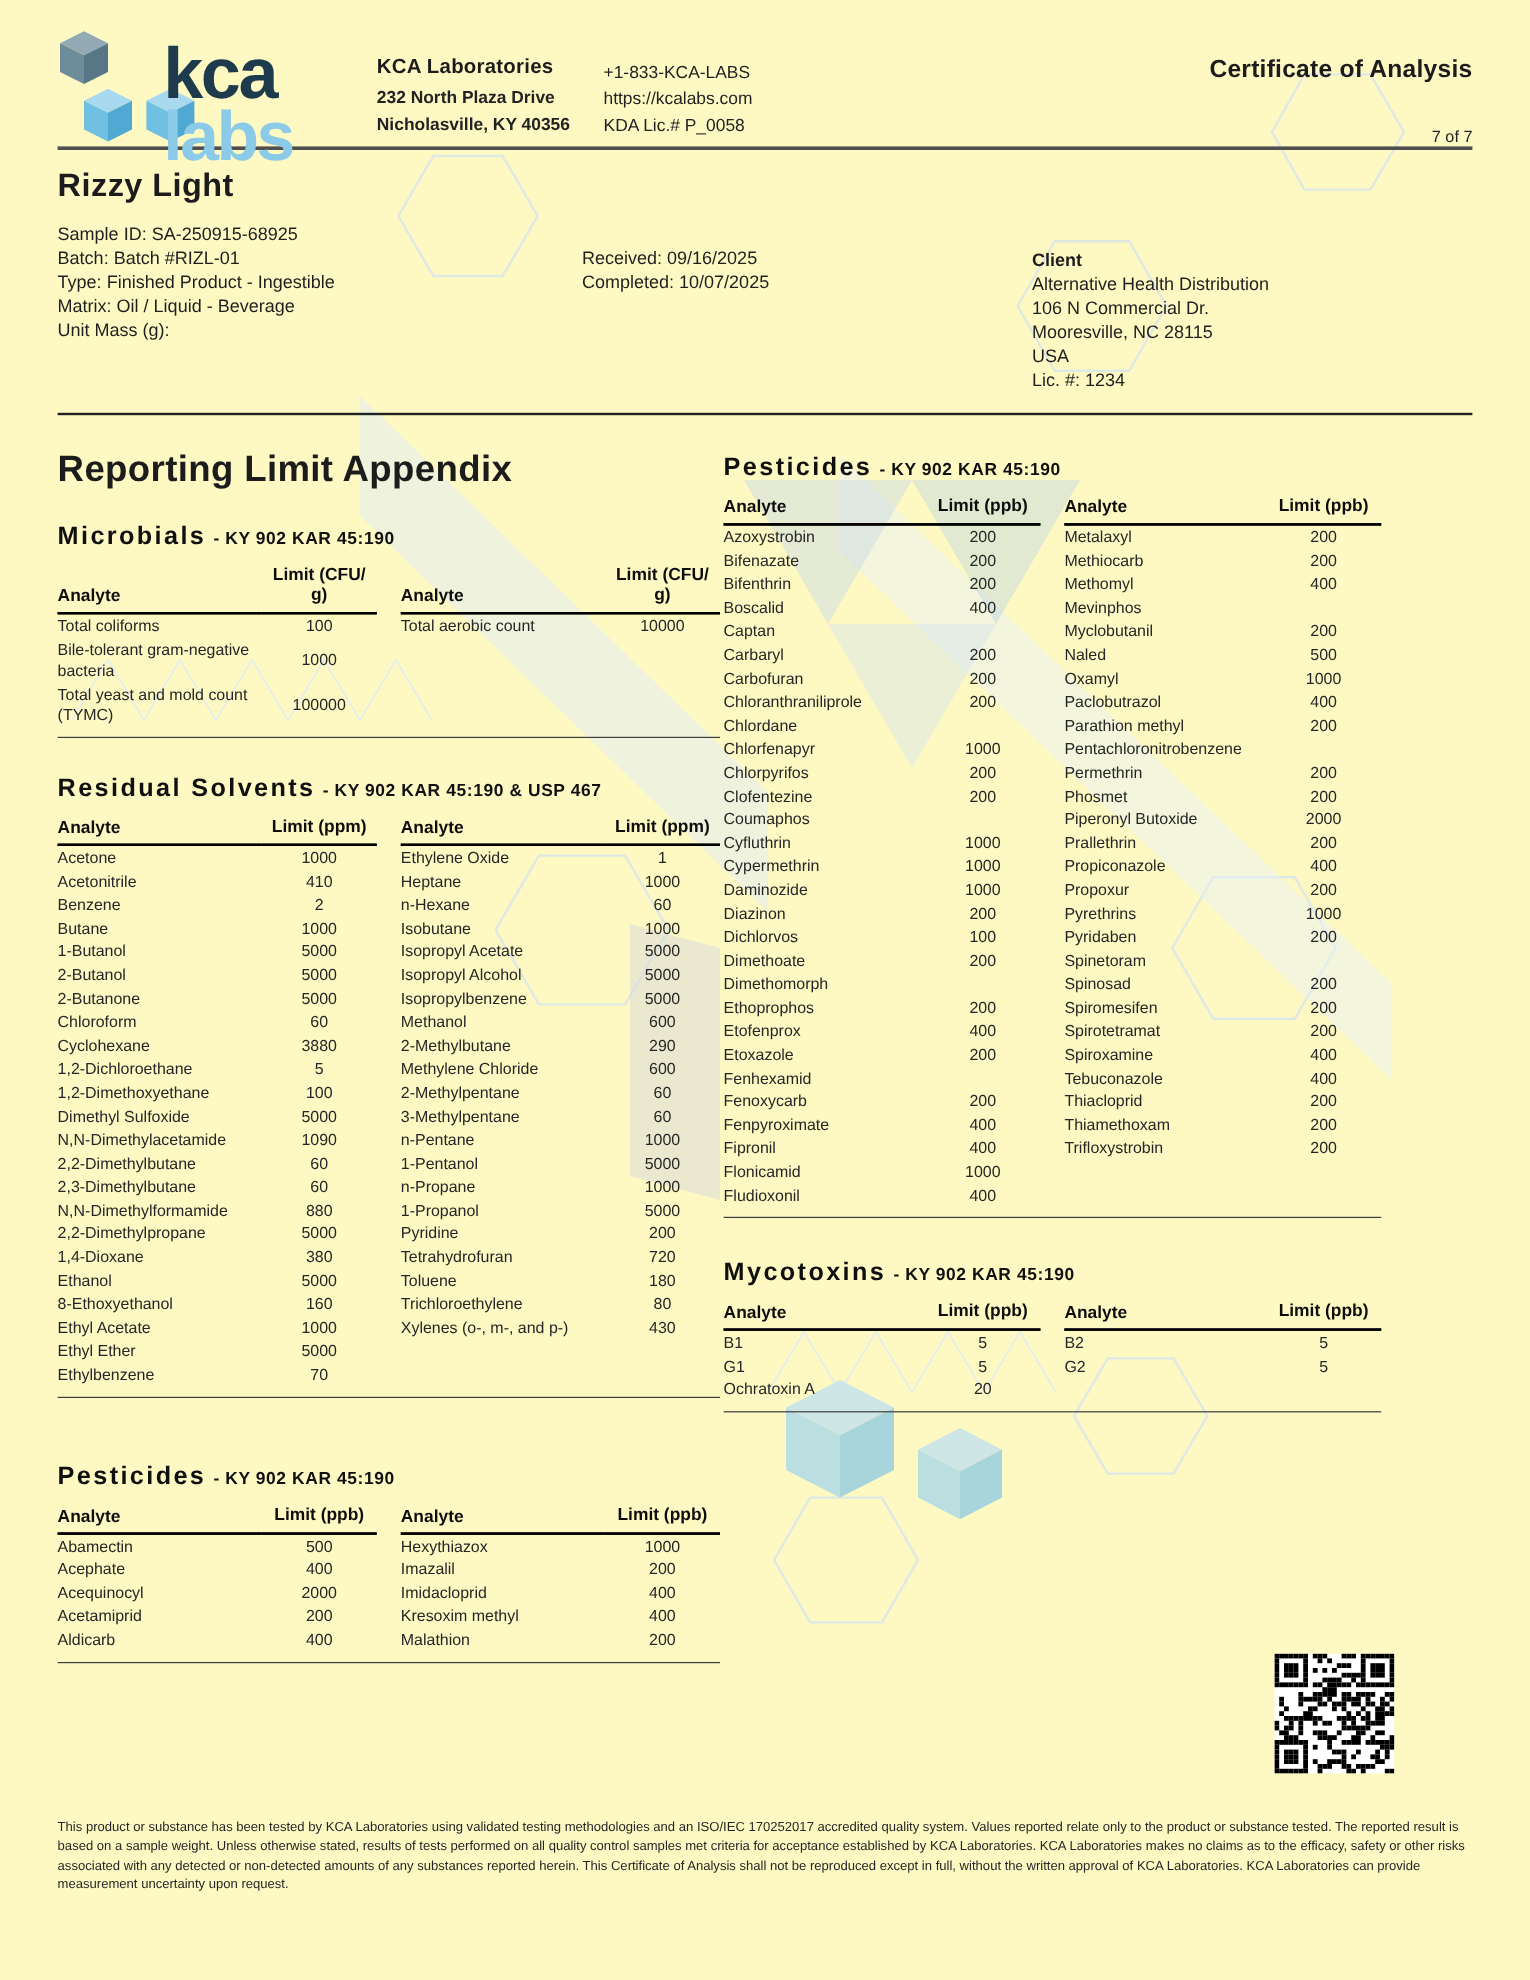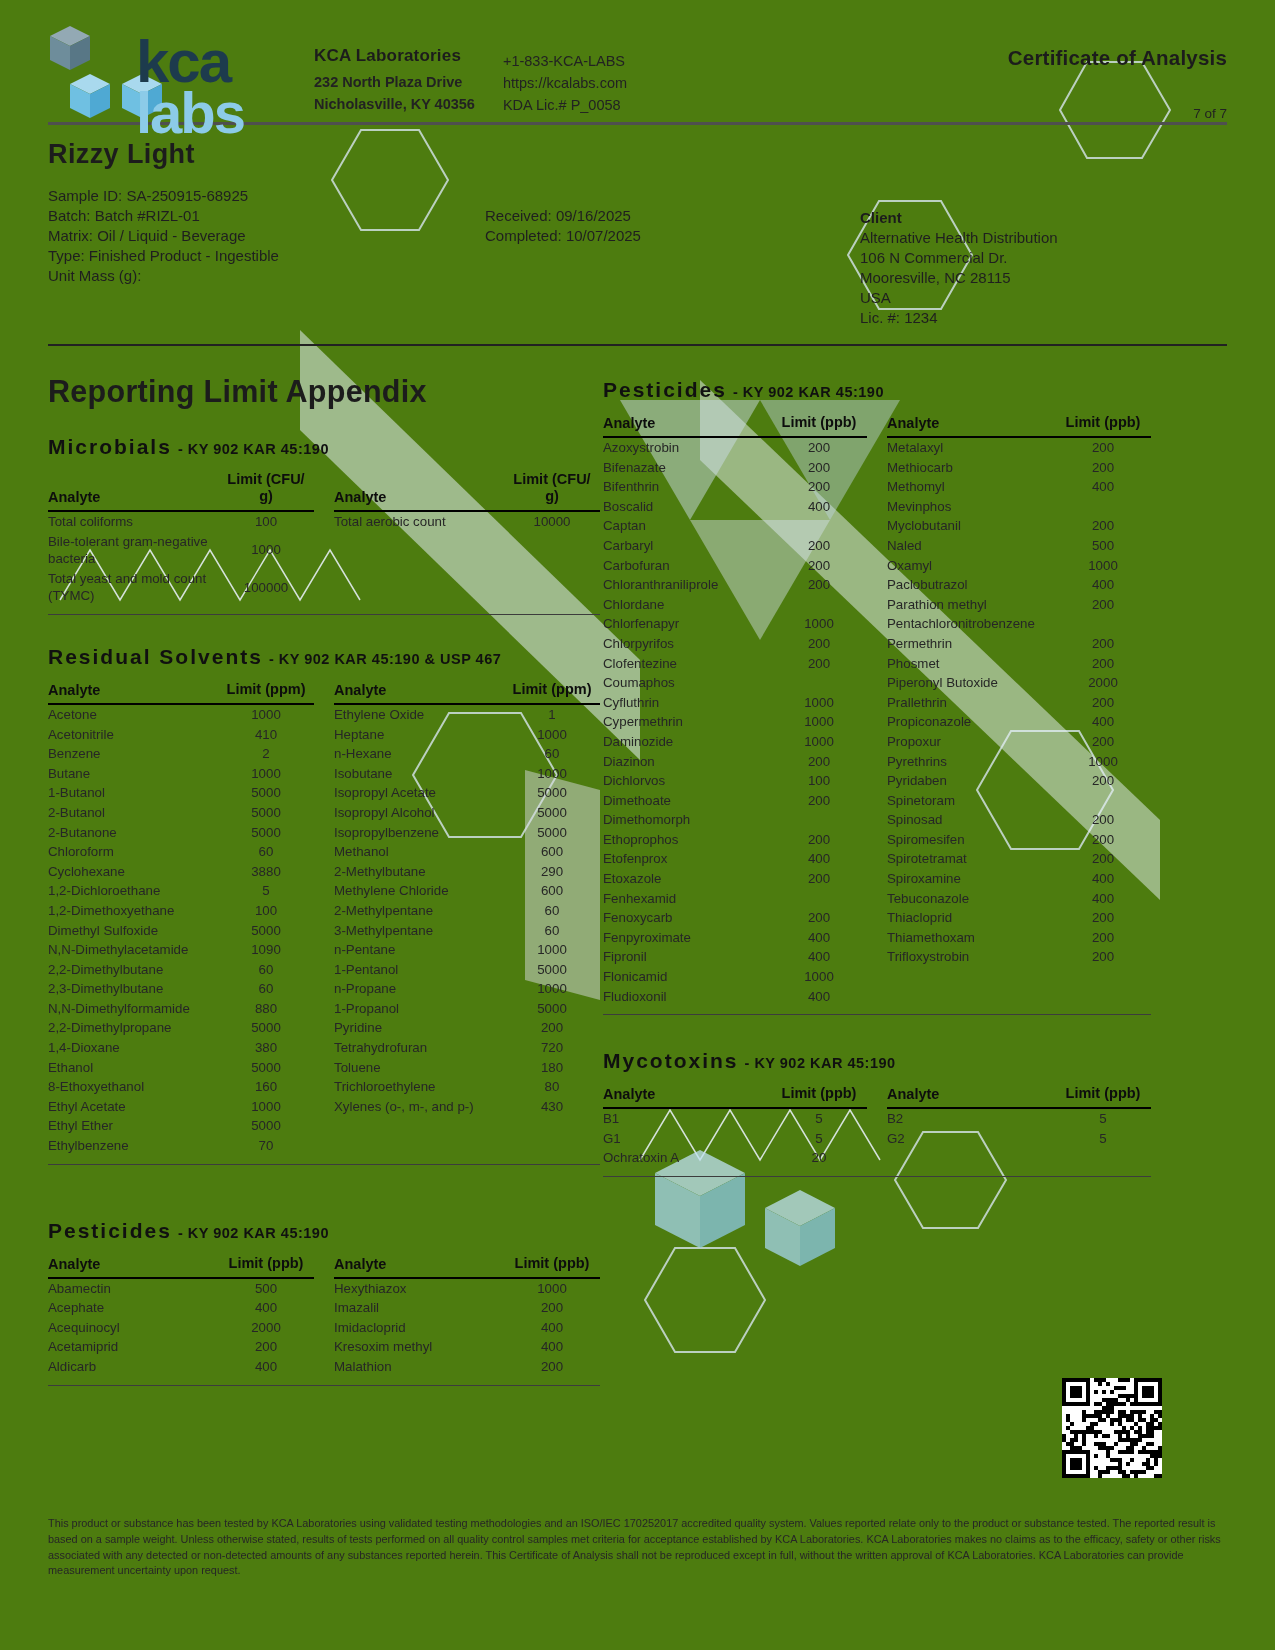--- a/index.html
+++ b/index.html
@@ -1,17 +1,17 @@
 <!DOCTYPE html>
 <html><head>
 <meta charset="utf-8">
 <style>
   html,body { margin:0; padding:0; background:#ffffff; }
   .page {
-    position:relative; width:1275px; height:1650px; background:#4d7c0f;
+    position:relative; width:1275px; height:1650px; background:#fef9c3;
     font-family:"Liberation Sans", sans-serif; color:#1c1c1c; overflow:hidden;
   }
   .bg { position:absolute; inset:0; z-index:0; }
   .fg { position:relative; z-index:1; }
 
   
   .hdr { display:flex; align-items:flex-start; padding:20px 48px 0 40px; height:120px; box-sizing:border-box; }
   .logo svg { display:block; }
   .lab { margin-left:12px; padding-top:26px; }
   .lab .nm { font-size:17px; font-weight:bold; margin-bottom:5px; letter-spacing:.2px; }
@@ -130,22 +130,22 @@
       </div>
     </div>
     <div class="rule1"></div>
 
     <div class="samp">
       <div class="pname">Rizzy Light</div>
       <div class="inforow">
         <div class="f1">
           <div class="ln"><span>Sample ID:</span> <span>SA-250915-68925</span></div>
           <div class="ln"><span>Batch:</span> <span>Batch #RIZL-01</span></div>
+          <div class="ln"><span>Type:</span> <span>Finished Product - Ingestible</span></div>
           <div class="ln"><span>Matrix:</span> <span>Oil / Liquid - Beverage</span></div>
-          <div class="ln"><span>Type:</span> <span>Finished Product - Ingestible</span></div>
           <div class="ln"><span>Unit Mass (g):</span> <span></span></div>
         </div>
         <div class="f2">
           <div class="ln"><span>Received:</span> <span>09/16/2025</span></div>
           <div class="ln"><span>Completed:</span> <span>10/07/2025</span></div>
         </div>
         <div class="f3">
           <div class="client-h">Client</div>
           <div class="ln">Alternative Health Distribution</div>
           <div class="ln">106 N Commercial Dr.</div>

